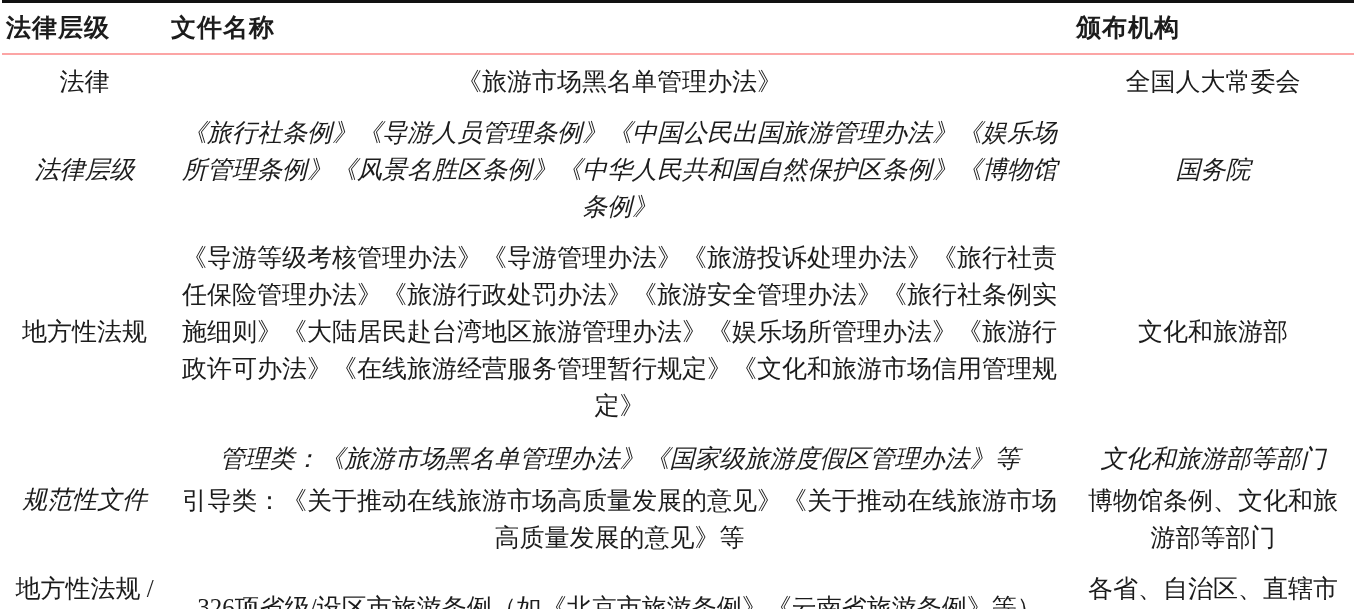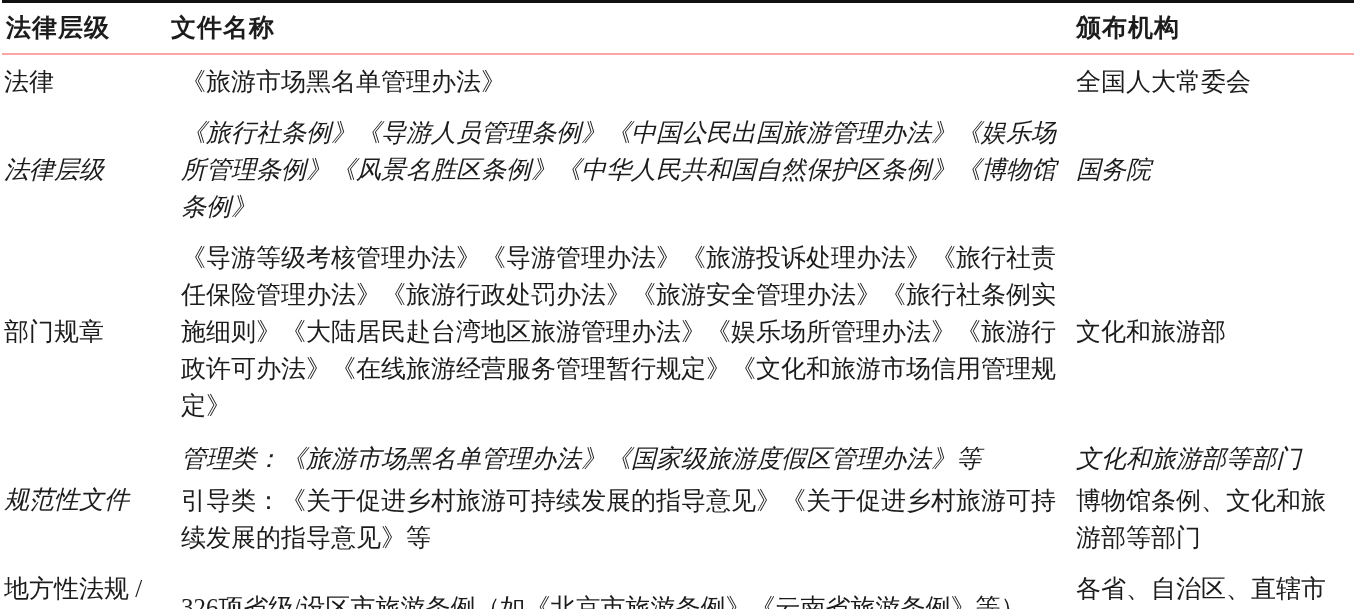--- a/index.html
+++ b/index.html
@@ -35,20 +35,21 @@
     font-size: 25px;
     text-align: left;
     vertical-align: middle;
     padding: 8px 4px 9px 4px;
     border-bottom: 2px solid #fca5a5;
     letter-spacing: 1px;
   }
   tbody td {
     font-size: 25px;
     line-height: 37px;
+    text-align: center;
     vertical-align: middle;
     padding: 7px 8px;
   }
   td.level-cell {
     padding-left: 2px;
     padding-right: 2px;
   }
   td.docs-cell {
     padding-left: 14px;
     padding-right: 14px;
@@ -86,31 +87,31 @@
         <td class="level-cell">法律</td>
         <td class="docs-cell">《旅游市场黑名单管理办法》</td>
         <td class="issuer-cell">全国人大常委会</td>
       </tr>
       <tr class="row-admin">
         <td class="level-cell">法律层级</td>
         <td class="docs-cell">《旅行社条例》《导游人员管理条例》《中国公民出国旅游管理办法》《娱乐场所管理条例》《风景名胜区条例》《中华人民共和国自然保护区条例》《博物馆条例》</td>
         <td class="issuer-cell">国务院</td>
       </tr>
       <tr class="row-dept">
-        <td class="level-cell">部门规章</td>
+        <td class="level-cell">地方性法规</td>
         <td class="docs-cell">《导游等级考核管理办法》《导游管理办法》《旅游投诉处理办法》《旅行社责任保险管理办法》《旅游行政处罚办法》《旅游安全管理办法》《旅行社条例实施细则》《大陆居民赴台湾地区旅游管理办法》《娱乐场所管理办法》《旅游行政许可办法》《在线旅游经营服务管理暂行规定》《文化和旅游市场信用管理规定》</td>
         <td class="issuer-cell">文化和旅游部</td>
       </tr>
       <tr class="row-norm-a">
         <td class="level-cell" rowspan="2">规范性文件</td>
         <td class="docs-cell">管理类：《旅游市场黑名单管理办法》《国家级旅游度假区管理办法》等</td>
         <td class="issuer-cell">文化和旅游部等部门</td>
       </tr>
       <tr class="row-norm-b">
-        <td class="docs-cell">引导类：《关于促进乡村旅游可持续发展的指导意见》《关于促进乡村旅游可持续发展的指导意见》等</td>
+        <td class="docs-cell">引导类：《关于推动在线旅游市场高质量发展的意见》《关于推动在线旅游市场高质量发展的意见》等</td>
         <td class="issuer-cell">博物馆条例、文化和旅游部等部门</td>
       </tr>
       <tr class="row-local">
         <td class="level-cell">地方性法规 / 规章</td>
         <td class="docs-cell">326项省级/设区市旅游条例（如《北京市旅游条例》《云南省旅游条例》等）</td>
         <td class="issuer-cell">各省、自治区、直辖市人大及其常委会 / 政府</td>
       </tr>
     </tbody>
   </table>
 </div>

